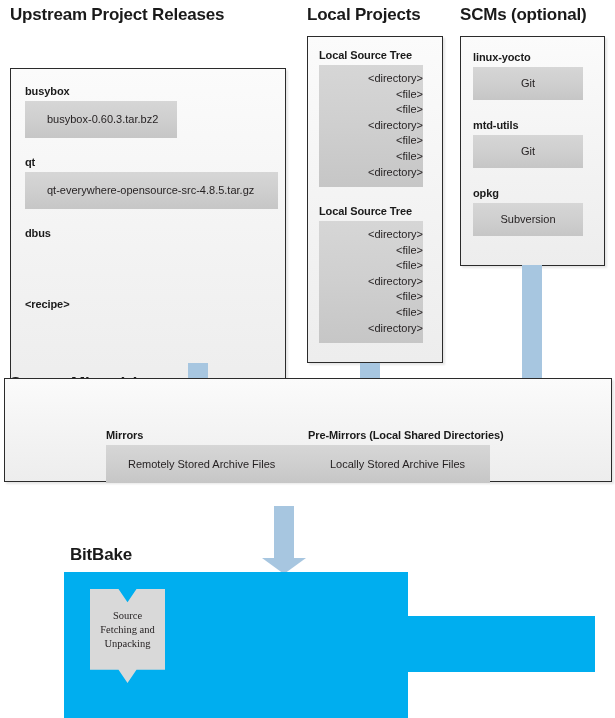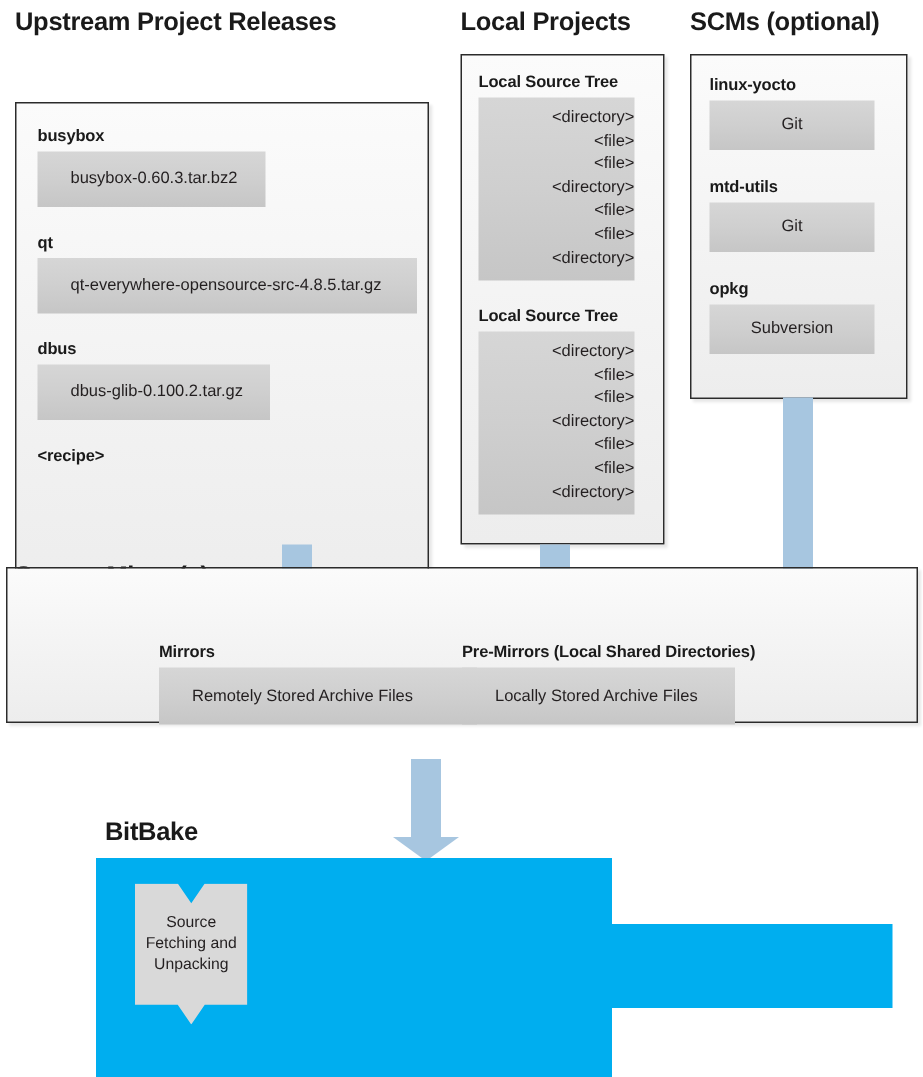--- a/index.html
+++ b/index.html
@@ -118,20 +118,21 @@
     width: 75px;
     height: 94px;
     background: #d9d9d9;
     -webkit-clip-path: polygon(0% 0%, 38% 0%, 50% 14%, 62% 0%, 100% 0%, 100% 86%, 62% 86%, 50% 100%, 38% 86%, 0% 86%);
     clip-path: polygon(0% 0%, 38% 0%, 50% 14%, 62% 0%, 100% 0%, 100% 86%, 62% 86%, 50% 100%, 38% 86%, 0% 86%);
     display: flex;
     align-items: flex-start;
     justify-content: center;
     padding-top: 20px;
     box-sizing: border-box;
+    font-family: Liberation Serif, serif;
   }
   #fetch-box .txt {
     font-size: 10.5px;
     line-height: 1.33;
     text-align: center;
     color: #231f20;
   }
 </style>
 </head>
 <body>
@@ -145,21 +146,20 @@
     <div class="chip left" style="width:152px; height:37px;">busybox-0.60.3.tar.bz2</div>
   </div>
 
   <div style="position:absolute; left:14px; top:87px; width:258px;">
     <div class="item-label">qt</div>
     <div class="chip left" style="width:253px; height:37px;">qt-everywhere-opensource-src-4.8.5.tar.gz</div>
   </div>
 
   <div style="position:absolute; left:14px; top:158px; width:248px;">
     <div class="item-label">dbus</div>
-    <div class="chip left" style="width:155px; height:37px;">dbus-glib-0.100.2.tar.gz</div>
   </div>
 
   <div style="position:absolute; left:14px; top:229px; width:248px;">
     <div class="item-label">&lt;recipe&gt;</div>
   </div>
 </div>
 
 <div class="section-title" style="left:307px; top:5px;">Local Projects</div>
 
 <div class="panel" style="left:307px; top:36px; width:136px; height:327px;">

